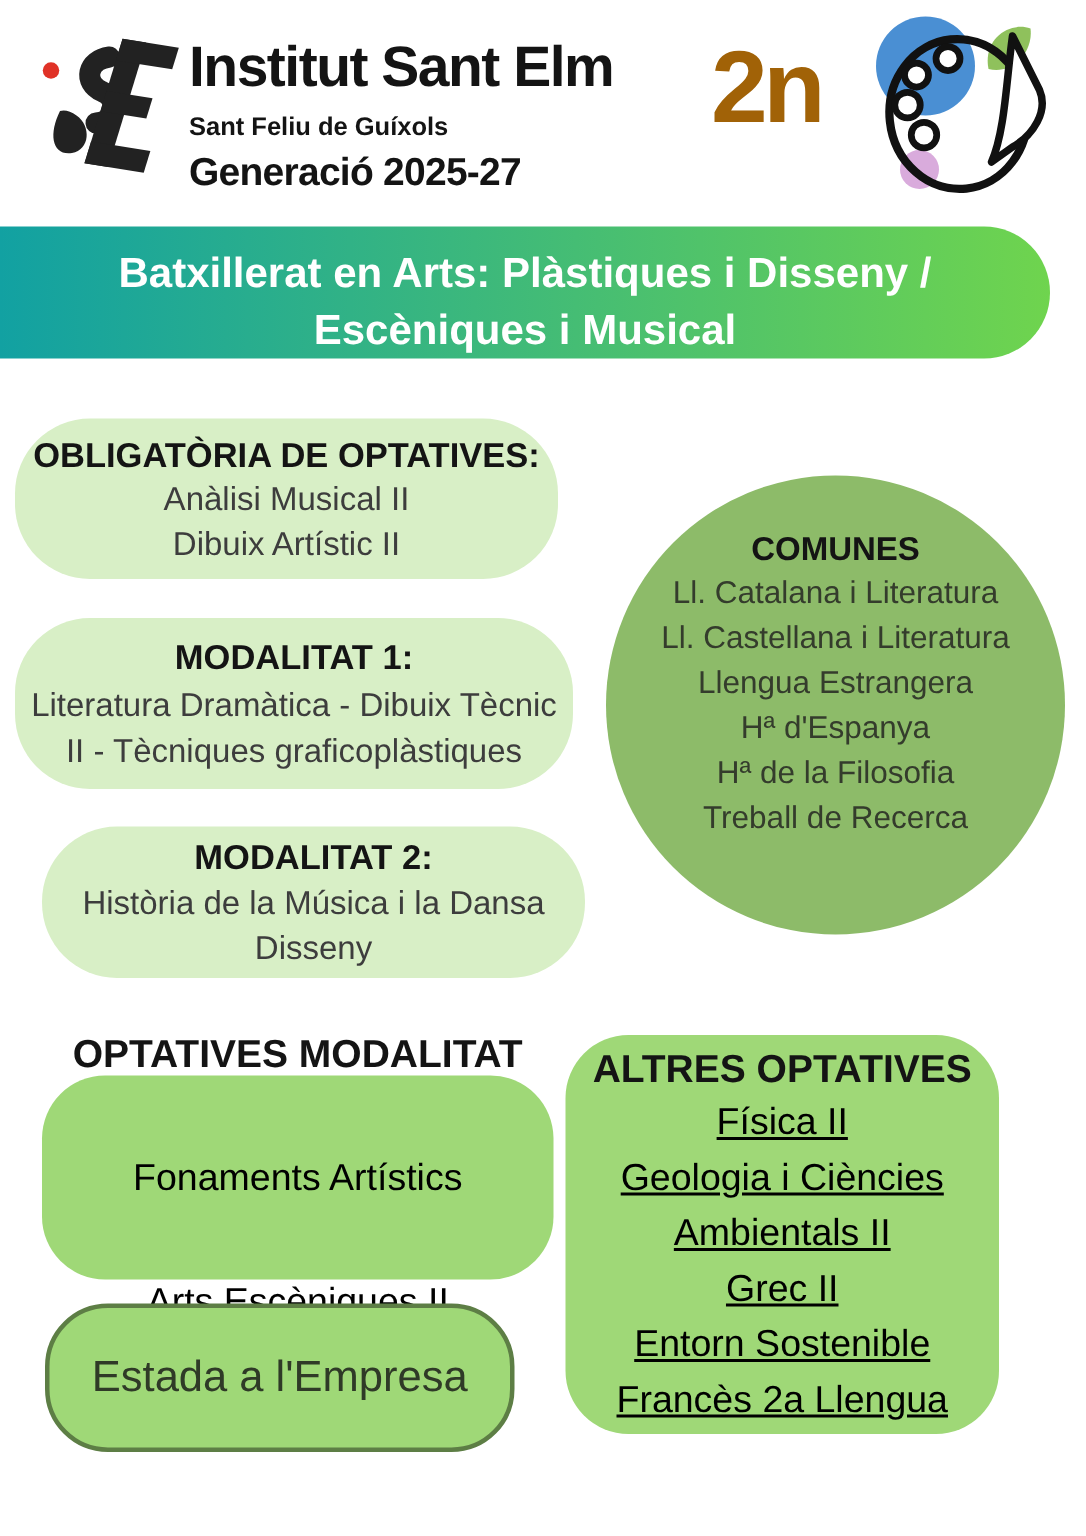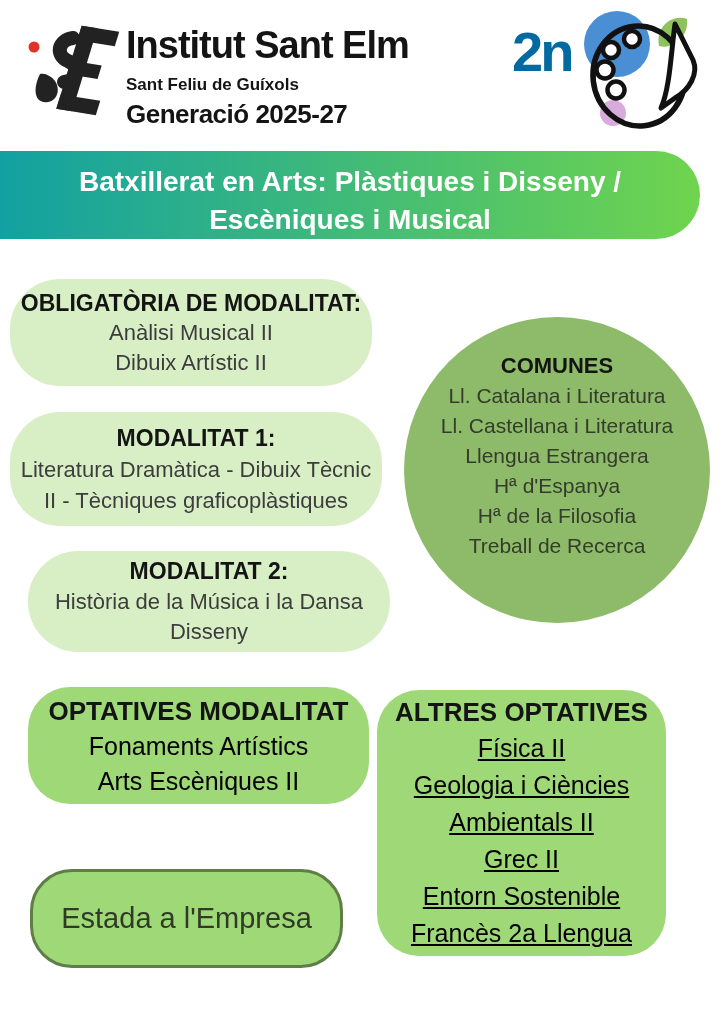--- a/index.html
+++ b/index.html
@@ -19,23 +19,23 @@
   }
   .school-loc{
     font-size:17px;font-weight:700;color:var(--title-ink,#141414);
     margin-top:9px;letter-spacing:0;
   }
   .school-gen{
     font-size:26px;font-weight:800;color:var(--title-ink,#141414);
     margin-top:4px;letter-spacing:-0.5px;
   }
   .grade{
-    position:absolute;left:512px;top:24px;
-    font-size:56px;font-weight:800;letter-spacing:-3px;
-    color:#0369a1;line-height:1;
+    position:absolute;left:474px;top:24px;
+    font-size:68px;font-weight:800;letter-spacing:-3px;
+    color:#a16207;line-height:1;
   }
   .palette-svg{position:absolute;left:575px;top:10px;width:140px;height:124px;}
 
   
   .banner{
     position:absolute;left:0;top:151px;width:700px;height:88px;
     border-radius:0 46px 46px 0;
     background:linear-gradient(90deg,var(--banner-start,#12a1a2),var(--banner-end,#6fd44e));
     display:flex;flex-direction:column;justify-content:flex-end;align-items:center;
     color:#ffffff;font-weight:700;font-size:28px;line-height:38px;
@@ -66,21 +66,21 @@
   .box-modalitat2 .line{font-size:22px;line-height:30px;}
 
   .circle-comunes{
     left:404px;top:317px;width:306px;height:306px;border-radius:50%;
     background:var(--circle-green,#8dbb69);
     justify-content:flex-start;padding-top:34px;box-sizing:border-box;
   }
   .circle-comunes .title{font-size:22px;line-height:30px;}
   .circle-comunes .line{font-size:21px;line-height:30px;color:#343c2c;}
 
-  .box-optatives{left:28px;top:687px;width:341px;height:117px;}
+  .box-optatives{left:28px;top:717px;width:341px;height:136px;gap:48px;}
   .box-optatives .title{font-size:26px;line-height:36px;}
   .box-optatives .line{font-size:25px;line-height:35px;color:#000000;}
 
   .box-altres{left:377px;top:690px;width:289px;height:266px;}
   .box-altres .title{font-size:26px;line-height:36px;}
   .box-altres .line{font-size:25px;line-height:37px;color:#000000;text-decoration:underline;}
 
   .pill-estada{
     left:30px;top:869px;width:313px;height:99px;
     background:var(--box-bright,#9fd877);
@@ -127,21 +127,21 @@
     <circle cx="41" cy="80" r="8.5"></circle>
   </g>
 </svg>
 
 <div class="banner">
   <span>Batxillerat en Arts: Plàstiques i Disseny /</span>
   <span>Escèniques i Musical</span>
 </div>
 
 <div class="box box-light box-obligatoria">
-  <div class="title">OBLIGATÒRIA DE MODALITAT:</div>
+  <div class="title">OBLIGATÒRIA DE OPTATIVES:</div>
   <div class="line">Anàlisi Musical II</div>
   <div class="line">Dibuix Artístic II</div>
 </div>
 
 <div class="box box-light box-modalitat1">
   <div class="title">MODALITAT 1:</div>
   <div class="line">Literatura Dramàtica - Dibuix Tècnic</div>
   <div class="line">II - Tècniques graficoplàstiques</div>
 </div>
 

